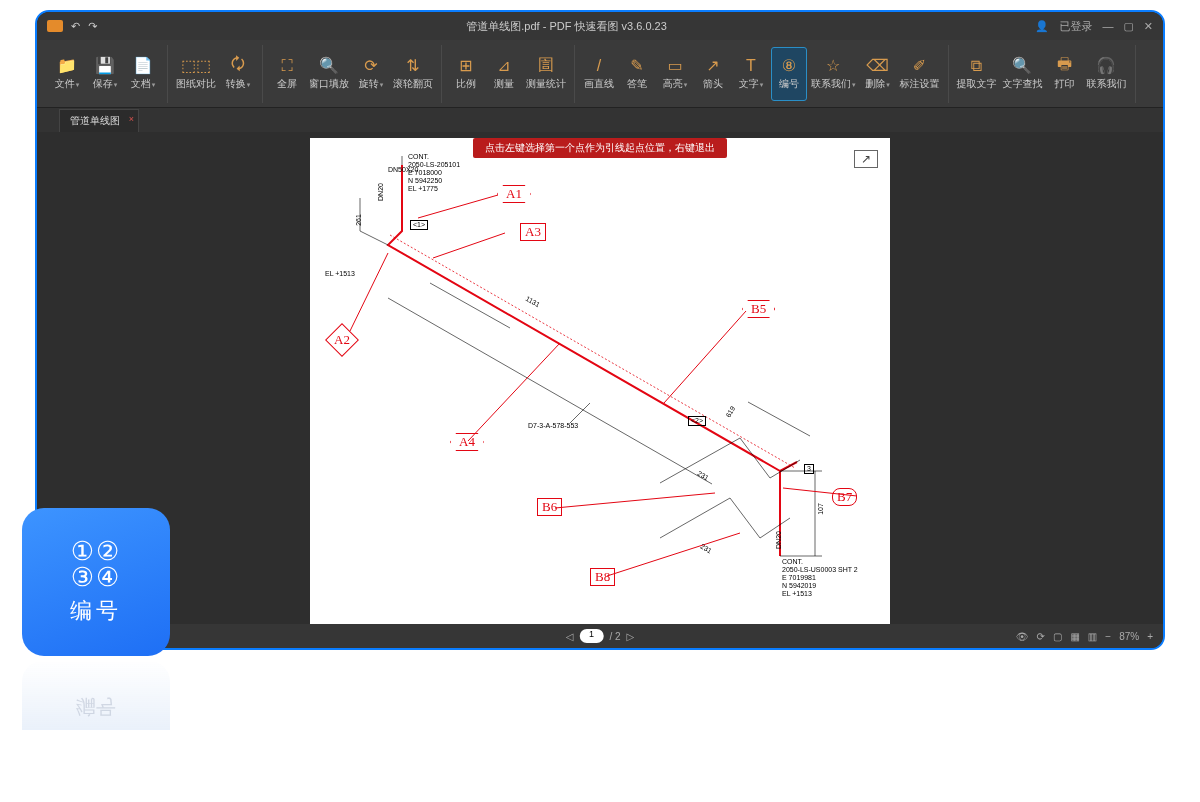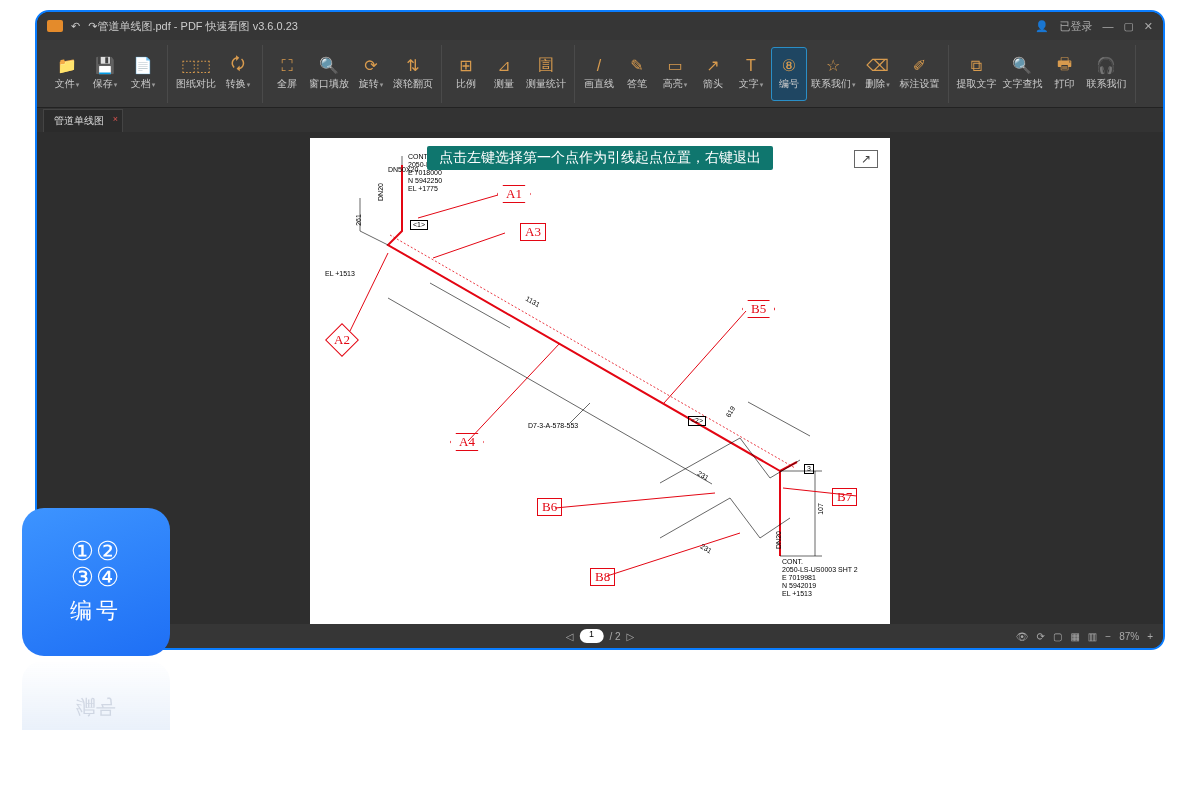--- a/index.html
+++ b/index.html
@@ -3,39 +3,39 @@
 <meta charset="utf-8">
 <style>
 * { margin: 0; padding: 0; box-sizing: border-box; }
 body { background: #fff; font-family: "Microsoft YaHei", Arial, sans-serif; width: 1200px; height: 802px; position: relative; }
 
 .app-frame { position: absolute; left: 35px; top: 10px; width: 1130px; height: 640px; background: #2b2b2b; border-radius: 14px; border: 2px solid #0a7dff; overflow: hidden; }
 
 .titlebar { height: 28px; background: #363636; display: flex; align-items: center; color: #ccc; font-size: 11px; }
 .tb-left { display: flex; align-items: center; gap: 8px; padding-left: 10px; }
 .tb-logo { width: 16px; height: 12px; background: #e48b2b; border-radius: 2px; }
-.tb-center { flex: 1; text-align: left; }
+.tb-center { flex: 1; text-align: center; }
 .tb-right { display: flex; align-items: center; gap: 10px; padding-right: 10px; }
 .tb-right span { color: #aaa; }
 
 .ribbon { height: 68px; background: #3a3a3a; border-bottom: 1px solid #222; display: flex; align-items: center; padding: 0 6px; }
 .rb-group { display: flex; gap: 2px; padding: 0 6px; border-right: 1px solid #4a4a4a; height: 58px; align-items: center; }
 .rb-btn { display: flex; flex-direction: column; align-items: center; justify-content: center; min-width: 36px; height: 54px; cursor: pointer; border-radius: 3px; padding: 2px; }
 .rb-btn.active { background: #1f4662; border: 1px solid #2a8fc7; }
 .rb-icon { width: 18px; height: 18px; display: flex; align-items: center; justify-content: center; color: #d89b4e; margin-bottom: 2px; }
 .rb-label { font-size: 10px; color: #ccc; white-space: nowrap; }
 .rb-drop::after { content: "▾"; font-size: 7px; color: #999; margin-left: 1px; }
 
-.tabstrip { height: 24px; background: #333; display: flex; align-items: flex-end; padding-left: 6px; }
+.tabstrip { height: 24px; background: #333; display: flex; align-items: flex-end; padding-left: 22px; }
 .tab { background: #2b2b2b; color: #ddd; font-size: 10px; padding: 4px 18px 4px 10px; border-top: 1px solid #444; border-left: 1px solid #444; border-right: 1px solid #444; position: relative; }
 .tab-close { position: absolute; right: 4px; top: 4px; color: #d9534f; font-size: 9px; }
 
 .workspace { position: relative; height: calc(100% - 28px - 68px - 24px - 24px); background: #2e2e2e; display: flex; justify-content: center; align-items: flex-start; padding-top: 6px; }
 .page { width: 580px; height: 490px; background: #fff; position: relative; overflow: hidden; }
-.page-hint { position: absolute; top: 6px; left: 50%; transform: translateX(-50%); background: #0f766e; color: #fff; font-size: 14px; padding: 3px 12px; border-radius: 2px; z-index: 5; margin-top: 8px; }
+.page-hint { position: absolute; top: 6px; left: 50%; transform: translateX(-50%); background: #b91c1c; color: #fff; font-size: 10px; padding: 3px 12px; border-radius: 2px; z-index: 5; }
 .page-arrow { position: absolute; top: 12px; right: 12px; width: 24px; height: 18px; border: 1px solid #666; display: flex; align-items: center; justify-content: center; color: #444; font-size: 12px; }
 
 .statusbar { position: absolute; bottom: 0; left: 0; right: 0; height: 24px; background: #363636; display: flex; align-items: center; justify-content: space-between; padding: 0 10px; color: #aaa; font-size: 10px; }
 .sb-center { position: absolute; left: 50%; transform: translateX(-50%); display: flex; align-items: center; gap: 6px; }
 .sb-page { background: #fff; color: #000; width: 24px; height: 14px; text-align: center; border-radius: 7px; font-size: 9px; }
 .sb-right { display: flex; align-items: center; gap: 8px; }
 
 
 .drawing { position: absolute; inset: 0; }
 .drawing svg { width: 100%; height: 100%; }
@@ -257,21 +257,21 @@
 
         
         <div class="ann hex" style="left:187px; top:47px;">A1</div>
         <div class="ann" style="left:210px; top:85px;">A3</div>
         <div class="ann dia" style="left:20px; top:190px;">
             <span>A2</span>
           </div>
         <div class="ann hex" style="left:140px; top:295px;">A4</div>
         <div class="ann hex" style="left:432px; top:162px;">B5</div>
         <div class="ann" style="left:227px; top:360px;">B6</div>
-        <div class="ann" style="left:522px; top:350px;">B7</div>
+        <div class="ann" style="left:522px; top:350px;border-radius:8px;">B7</div>
         <div class="ann" style="left:280px; top:430px;">B8</div>
       </div>
     </div>
   </div>
 
   <div class="statusbar">
     <div>页未设置测量比例</div>
     <div class="sb-center">
       <span>◁</span>
       <span class="sb-page">1</span>

